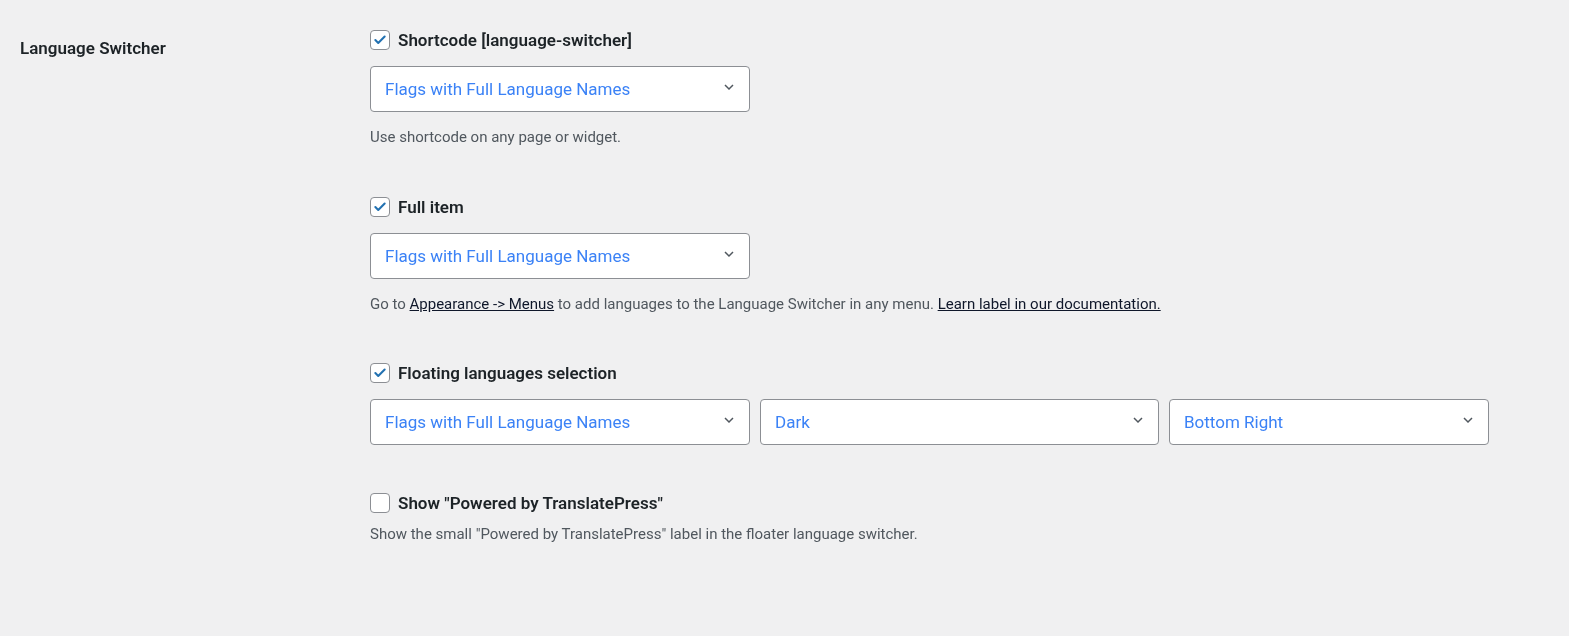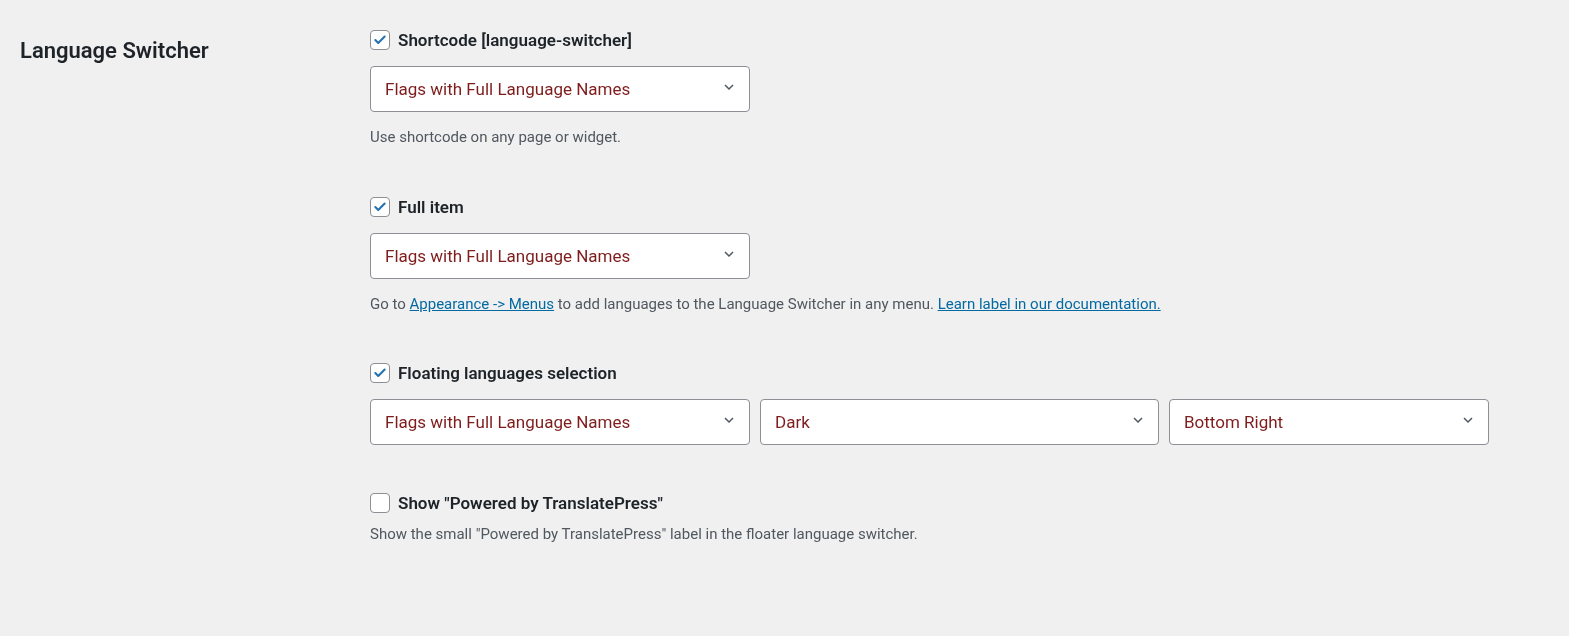--- a/index.html
+++ b/index.html
@@ -14,21 +14,21 @@
     padding: 30px 20px 20px 20px;
   }
   .settings-row {
     display: flex;
     align-items: flex-start;
   }
   .settings-label {
     width: 350px;
     flex-shrink: 0;
     font-weight: 600;
-    font-size: 22px;
+    font-size: 17px;
     color: #1d2327;
     padding-top: 8px;
   }
   .settings-content {
     flex: 1;
     min-width: 0;
   }
   .option-block {
     margin-bottom: 48px;
   }
@@ -66,42 +66,42 @@
   }
   .select {
     height: 46px;
     border: 1px solid #8c8f94;
     border-radius: 4px;
     background: #fff;
     display: flex;
     align-items: center;
     padding: 0 40px 0 14px;
     font-size: 17px;
-    color: #7f1d1d;
+    color: #3b82f6;
     position: relative;
     cursor: pointer;
     min-width: 0;
   }
   .select .chev {
     position: absolute;
     right: 12px;
     top: 50%;
     transform: translateY(-50%);
     pointer-events: none;
   }
   .w-380 { width: 380px; }
   .w-sel-theme { width: 399px; }
   .w-sel-pos { width: 320px; }
   .desc {
     font-size: 15px;
     color: #50575e;
     line-height: 1.5;
   }
   .desc a {
-    color: #0369a1;
+    color: #0f172a;
     text-decoration: underline;
     cursor: pointer;
   }
 </style>
 </head>
 <body>
 
 <div class="settings-row">
   <div class="settings-label">Language Switcher</div>
 

